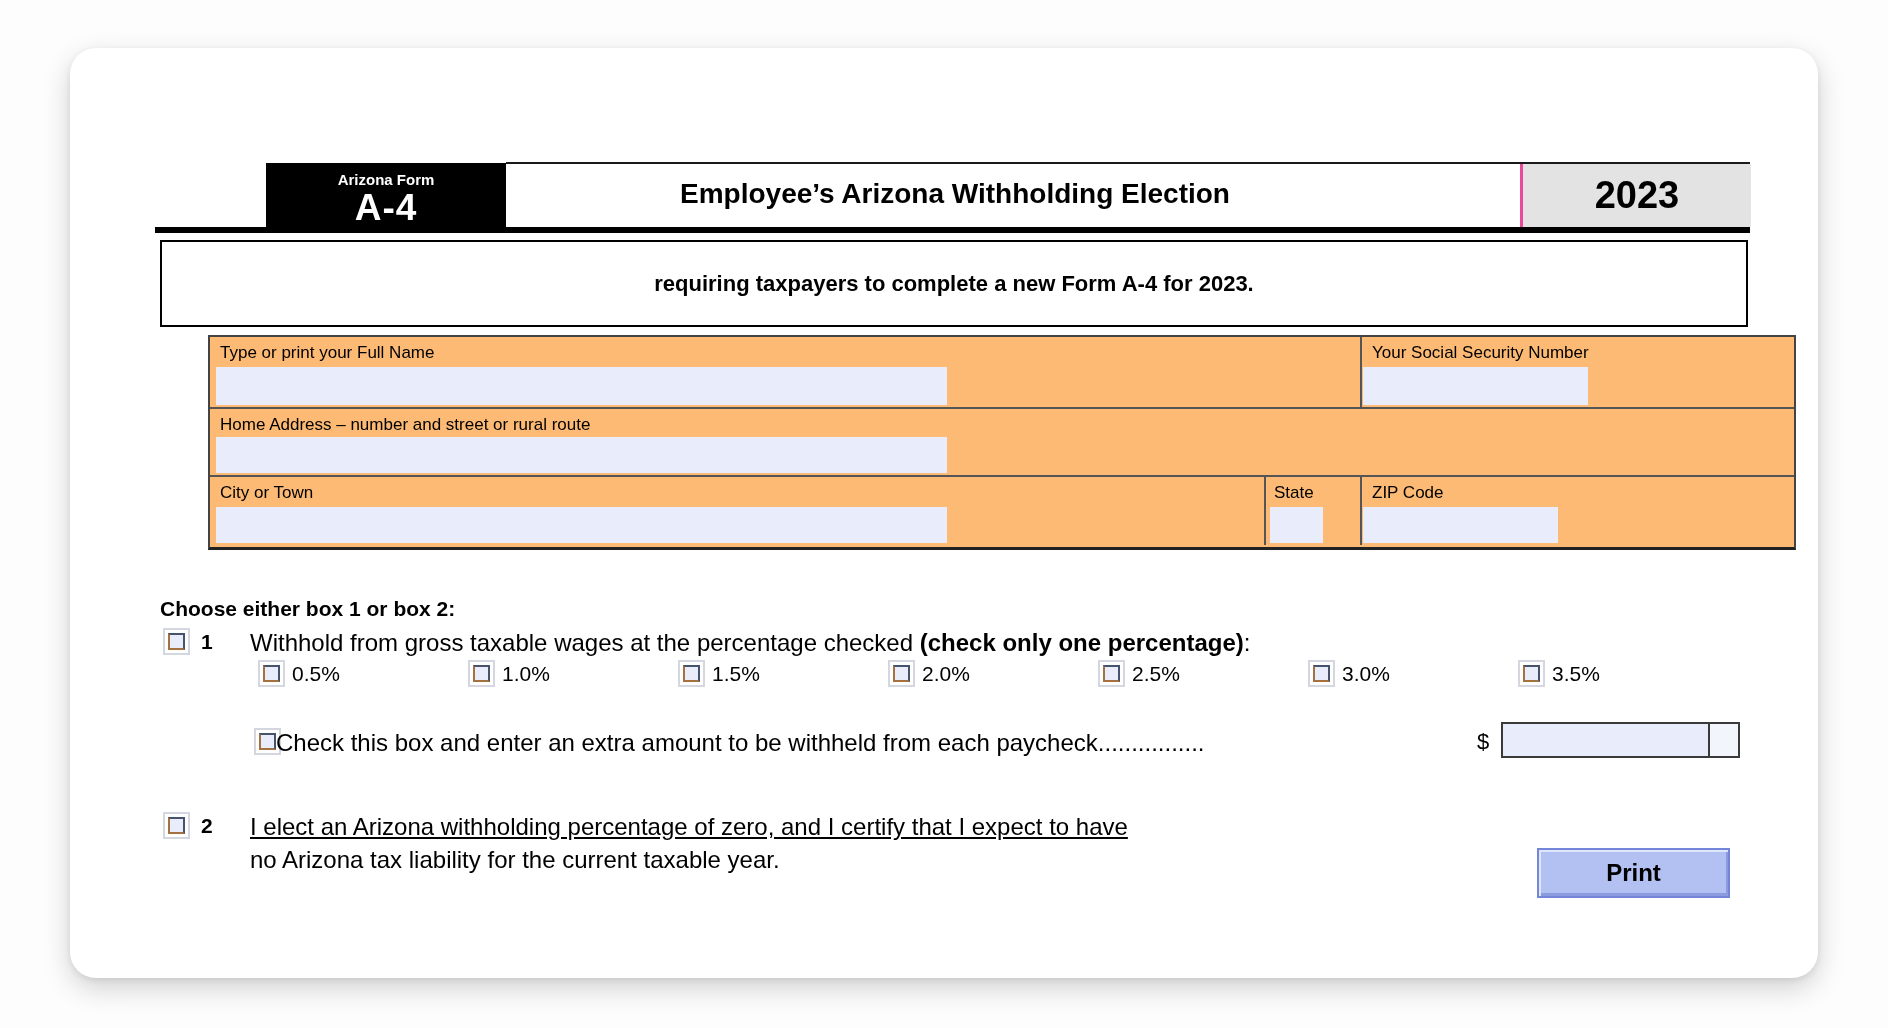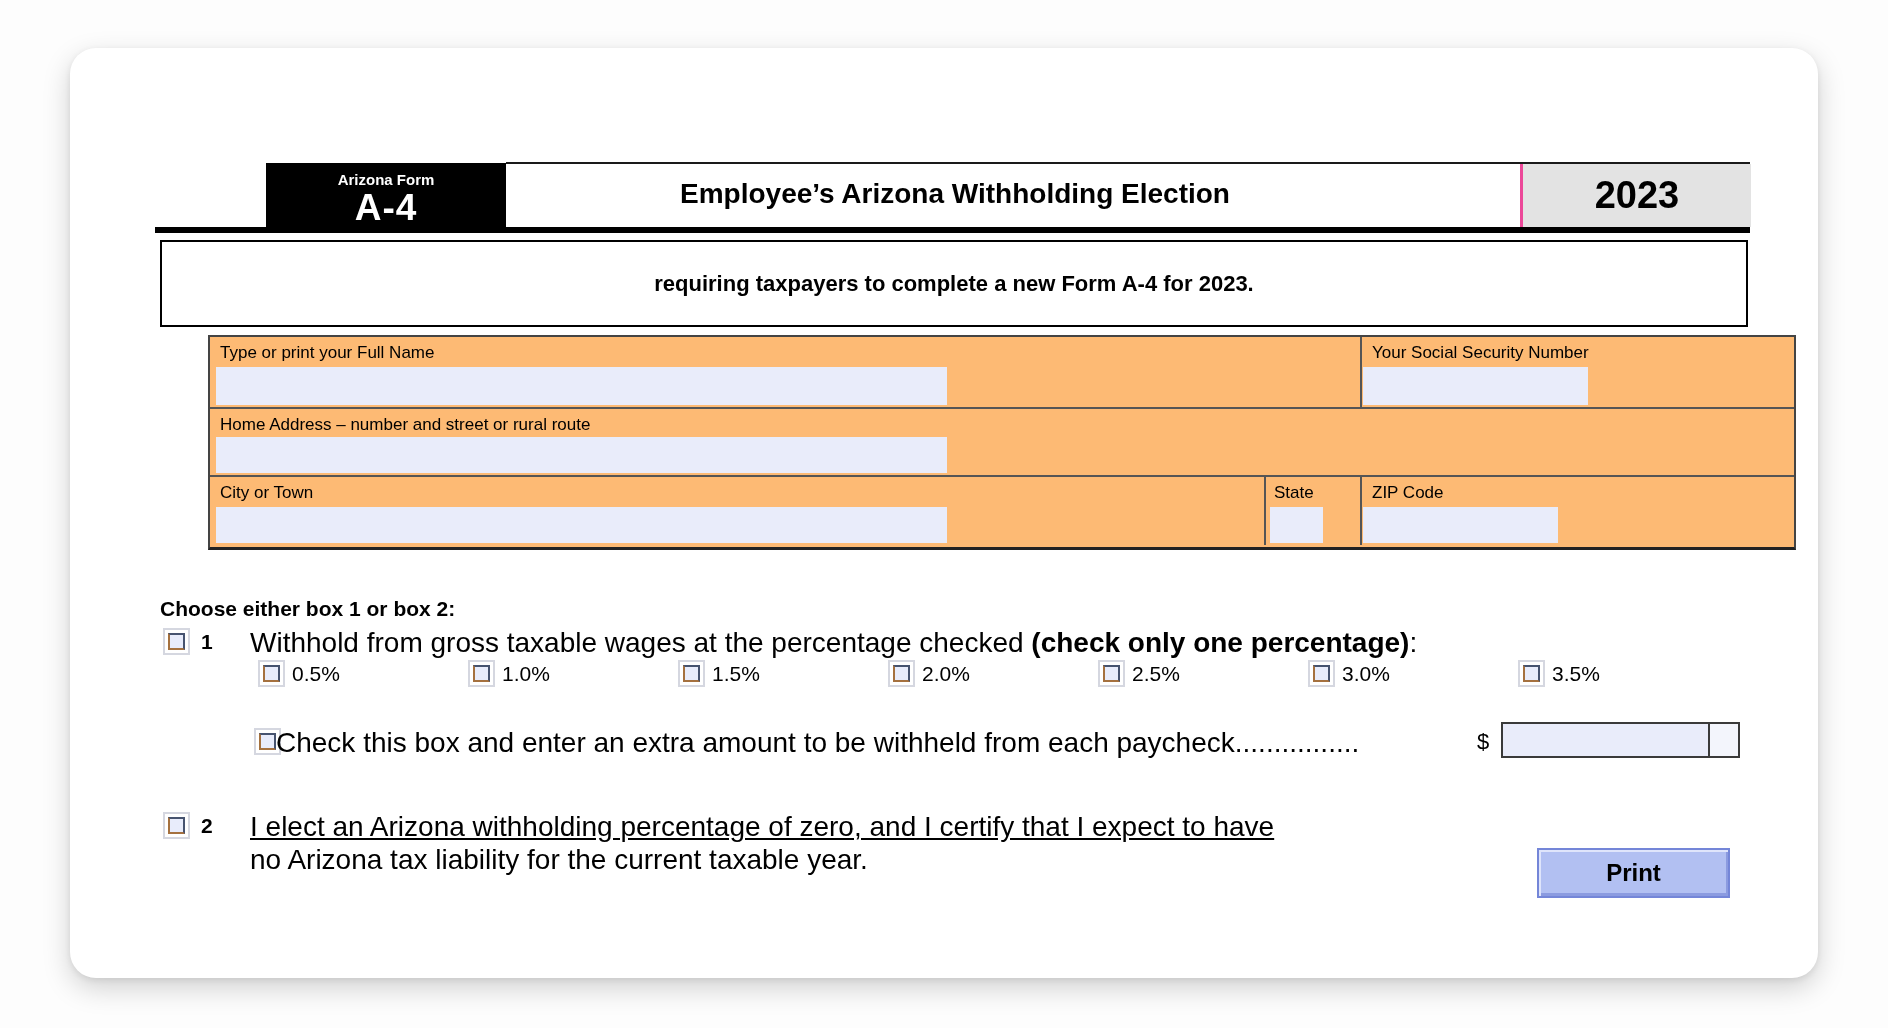--- a/index.html
+++ b/index.html
@@ -57,21 +57,21 @@
   }
   .row-divider { left: 0; width: 100%; height: 2px; background: #555; }
   .v-divider { top: 0; width: 2px; background: #555; }
   .cell-label { font-size: 17px; line-height: 20px; color: #000; white-space: nowrap; }
   .field {
     background: #e9ecfa;
   }
 
   
   .choose-heading { left: 90px; top: 549px; font-size: 21px; font-weight: bold; }
-  .body-text { font-size: 28px; line-height: 25px; }
+  .body-text { font-size: 24px; line-height: 25px; }
   .bold { font-weight: bold; }
 
   .cb {
     width: 27px; height: 27px;
     background: #fff;
     border: 2px solid #d5d7e0;
     box-sizing: border-box;
     display: flex; align-items: center; justify-content: center;
   }
   .cb-inner {

